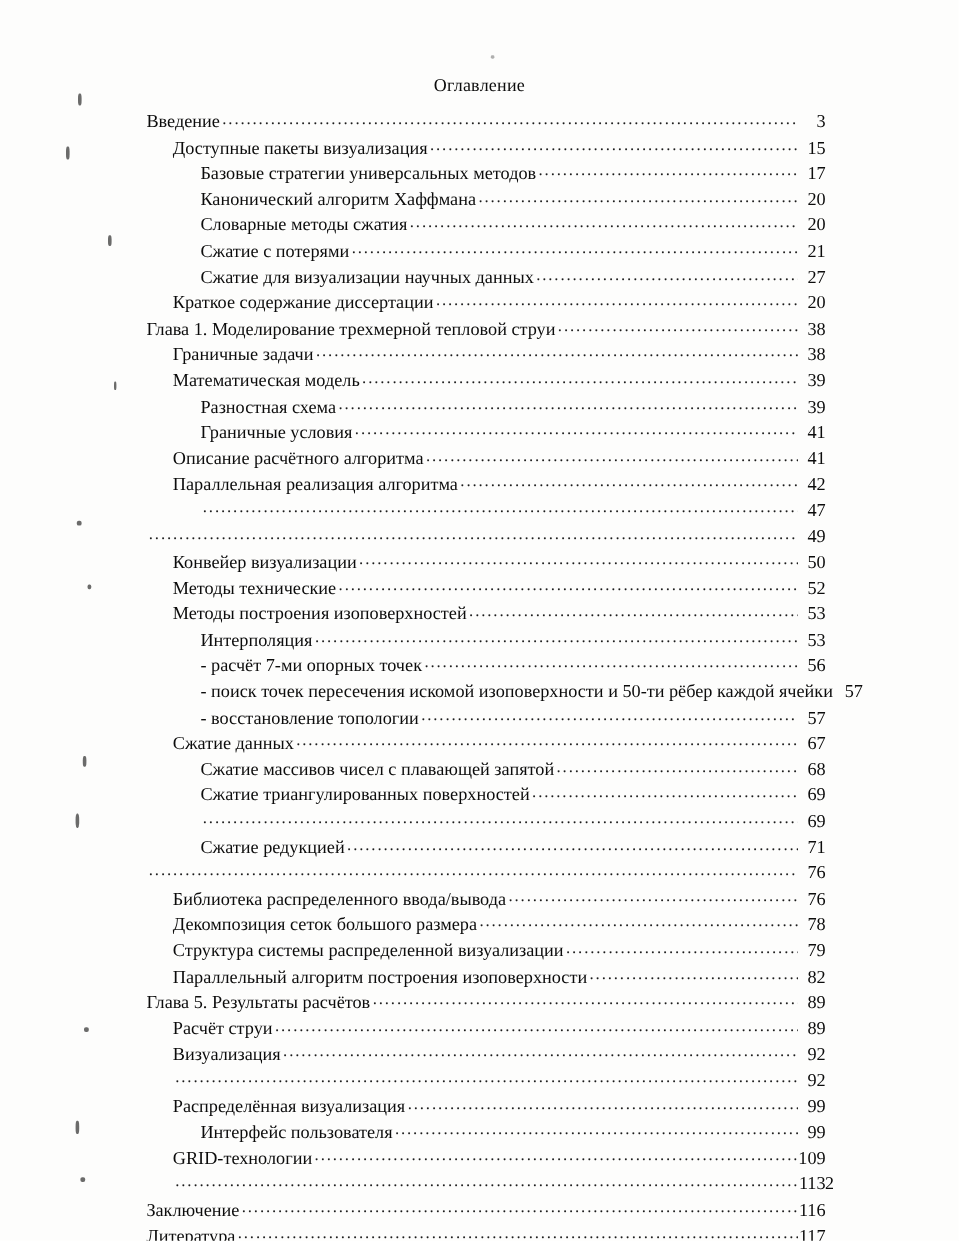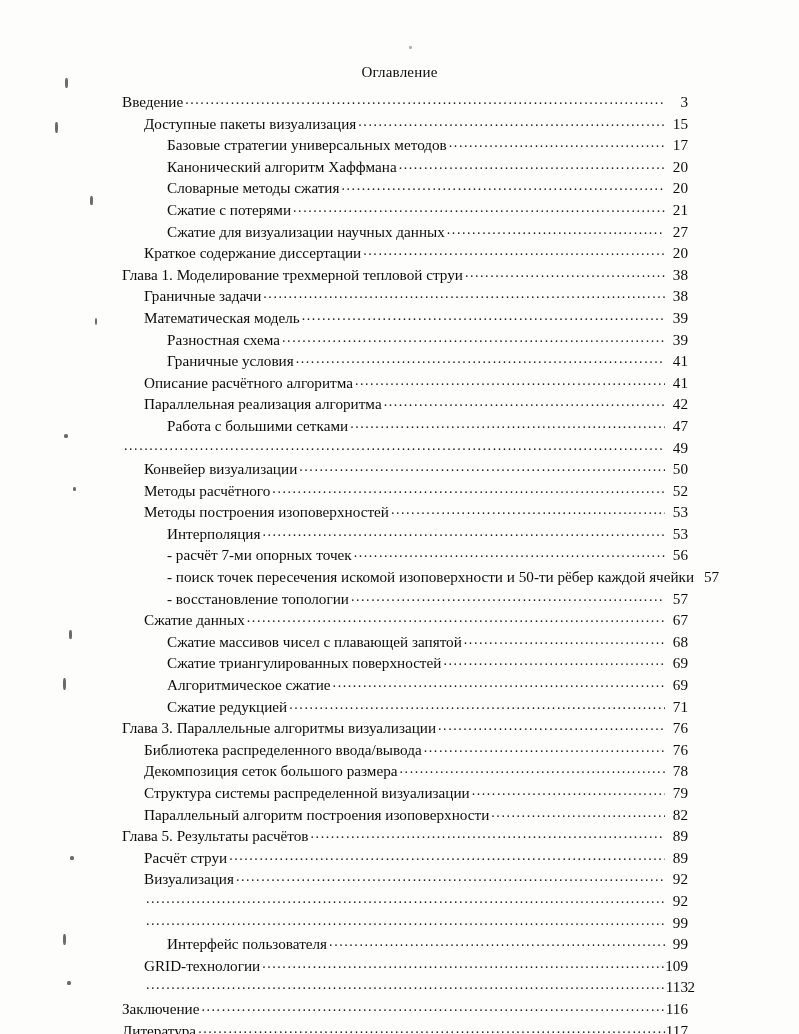--- a/index.html
+++ b/index.html
@@ -173,35 +173,34 @@
         <span class="lbl">Описание расчётного алгоритма</span>
         <span class="dots">...........................................................................................................................................</span>
         <span class="pg">41</span>
       </div>
       <div class="row lvl1">
         <span class="lbl">Параллельная реализация алгоритма</span>
         <span class="dots">...........................................................................................................................................</span>
         <span class="pg">42</span>
       </div>
       <div class="row lvl2">
-        <span class="lbl">Работа с большими сетками</span>
         <span class="dots">...........................................................................................................................................</span>
         <span class="pg">47</span>
       </div>
       <div class="row lvl0">
         <span class="dots">...........................................................................................................................................</span>
         <span class="pg">49</span>
       </div>
       <div class="row lvl1">
         <span class="lbl">Конвейер визуализации</span>
         <span class="dots">...........................................................................................................................................</span>
         <span class="pg">50</span>
       </div>
       <div class="row lvl1">
-        <span class="lbl">Методы расчётного</span>
+        <span class="lbl">Методы технические</span>
         <span class="dots">...........................................................................................................................................</span>
         <span class="pg">52</span>
       </div>
       <div class="row lvl1">
         <span class="lbl">Методы построения изоповерхностей</span>
         <span class="dots">...........................................................................................................................................</span>
         <span class="pg">53</span>
       </div>
       <div class="row lvl2">
         <span class="lbl">Интерполяция</span>
@@ -232,31 +231,29 @@
         <span class="lbl">Сжатие массивов чисел с плавающей запятой</span>
         <span class="dots">...........................................................................................................................................</span>
         <span class="pg">68</span>
       </div>
       <div class="row lvl2">
         <span class="lbl">Сжатие триангулированных поверхностей</span>
         <span class="dots">...........................................................................................................................................</span>
         <span class="pg">69</span>
       </div>
       <div class="row lvl2">
-        <span class="lbl">Алгоритмическое сжатие</span>
         <span class="dots">...........................................................................................................................................</span>
         <span class="pg">69</span>
       </div>
       <div class="row lvl2">
         <span class="lbl">Сжатие редукцией</span>
         <span class="dots">...........................................................................................................................................</span>
         <span class="pg">71</span>
       </div>
       <div class="row lvl0">
-        <span class="lbl">Глава 3. Параллельные алгоритмы визуализации</span>
         <span class="dots">...........................................................................................................................................</span>
         <span class="pg">76</span>
       </div>
       <div class="row lvl1">
         <span class="lbl">Библиотека распределенного ввода/вывода</span>
         <span class="dots">...........................................................................................................................................</span>
         <span class="pg">76</span>
       </div>
       <div class="row lvl1">
         <span class="lbl">Декомпозиция сеток большого размера</span>
@@ -286,20 +283,21 @@
       <div class="row lvl1">
         <span class="lbl">Визуализация</span>
         <span class="dots">...........................................................................................................................................</span>
         <span class="pg">92</span>
       </div>
       <div class="row lvl1">
         <span class="dots">...........................................................................................................................................</span>
         <span class="pg">92</span>
       </div>
       <div class="row lvl1">
+        <span class="lbl">Распределённая визуализация</span>
         <span class="dots">...........................................................................................................................................</span>
         <span class="pg">99</span>
       </div>
       <div class="row lvl2">
         <span class="lbl">Интерфейс пользователя</span>
         <span class="dots">...........................................................................................................................................</span>
         <span class="pg">99</span>
       </div>
       <div class="row lvl1">
         <span class="lbl">GRID-технологии</span>

